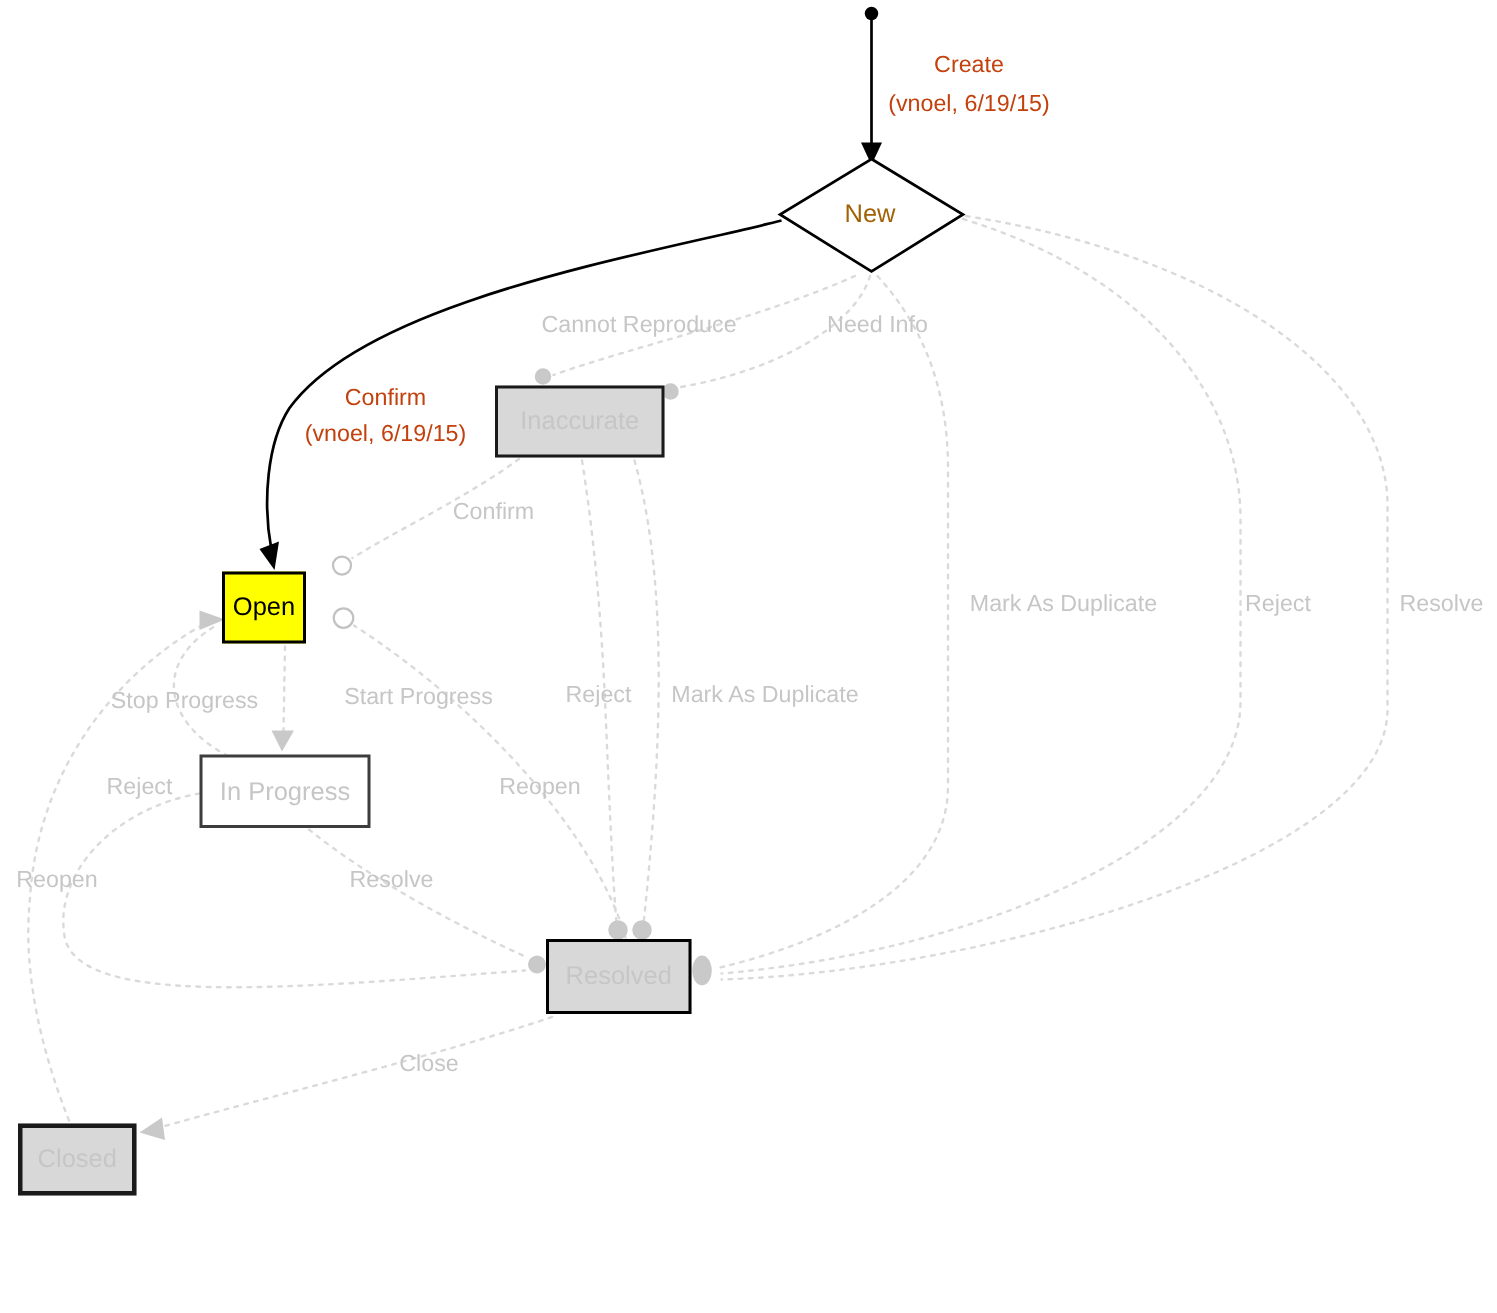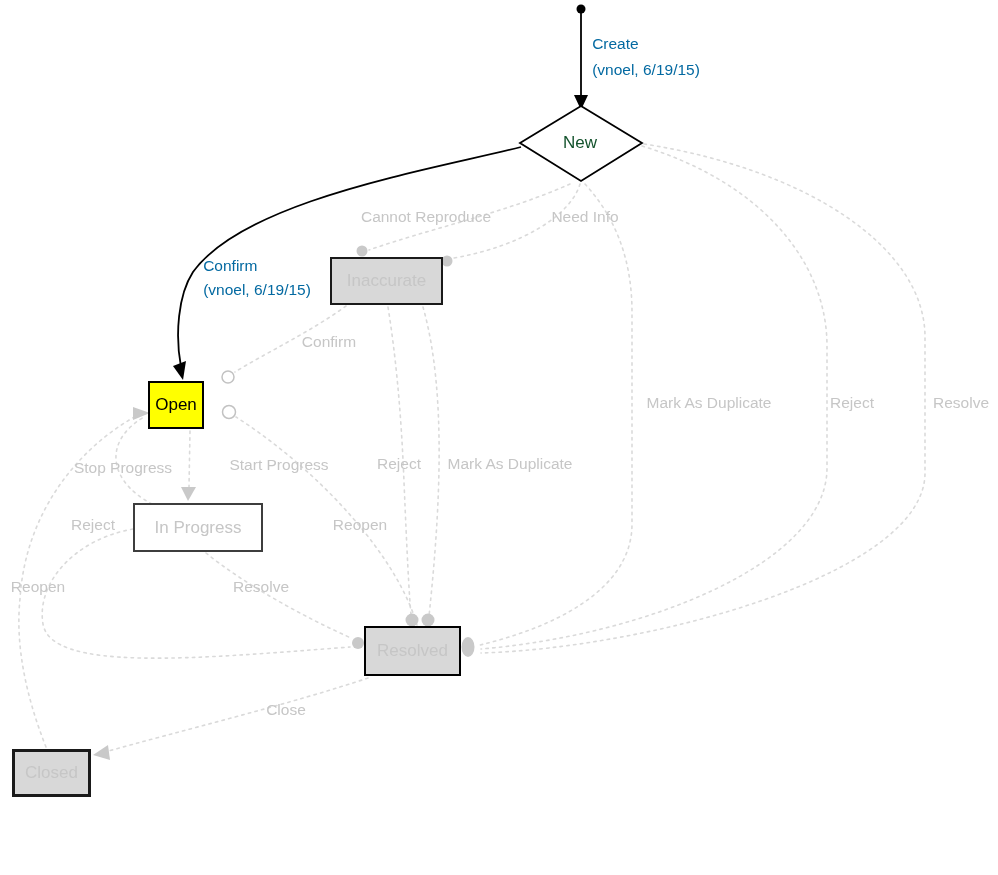--- a/index.html
+++ b/index.html
@@ -8,25 +8,25 @@
     font-family:"Liberation Sans", sans-serif;
   }
   .stage svg{position:absolute;left:0;top:0;}
   
   .node{
     position:absolute;box-sizing:border-box;display:flex;align-items:center;justify-content:center;
     font-size:17px;color:#c6c6c6;
   }
   .node-inaccurate{left:330px;top:257px;width:113px;height:48px;background:#d8d8d8;border:2px solid #1a1a1a;}
   .node-open{left:148px;top:381px;width:56px;height:48px;background:#ffff00;border:2px solid #000;color:#000;}
-  .node-in-progress{left:133px;top:503px;width:130px;height:49px;background:#ffffff;border:2px solid #3d3d3d;}
+  .node-in-progress{left:133px;top:503px;width:114px;height:49px;background:#ffffff;border:2px solid #3d3d3d;}
   .node-resolved{left:364px;top:626px;width:97px;height:50px;background:#d8d8d8;border:2px solid #000;}
   .node-closed{left:12px;top:749px;width:79px;height:48px;background:#d8d8d8;border:3px solid #1a1a1a;}
   .node-new-label{left:540px;top:130px;width:80px;height:26px;position:absolute;display:flex;
-    align-items:center;justify-content:center;color:#14532d;font-size:17px;}
+    align-items:center;justify-content:center;color:#a16207;font-size:17px;}
   
   .tlabel{
     position:absolute;transform:translate(-50%,-50%);white-space:nowrap;
     color:#c6c6c6;font-size:15.5px;
   }
   .l-cannot-reproduce{left:426px;top:217px;}
   .l-need-info{left:585px;top:217px;}
   .l-confirm{left:329px;top:342px;}
   .l-mad-new{left:709px;top:403px;}
   .l-reject-new{left:852px;top:403px;}
@@ -35,22 +35,22 @@
   .l-start-progress{left:243px;top:465px;margin-left:36px;}
   .l-reject-inacc{left:399px;top:464px;}
   .l-mad-inacc{left:510px;top:464px;}
   .l-reopen-resolved{left:360px;top:525px;}
   .l-reject-ip{left:93px;top:525px;}
   .l-reopen-closed{left:38px;top:587px;}
   .l-resolve-ip{left:261px;top:587px;}
   .l-close{left:286px;top:710px;}
   
   .annot{
-    position:absolute;transform:translateX(-50%);text-align:left;white-space:nowrap;
-    color:#0369a1;font-size:15.5px;line-height:26px;
+    position:absolute;transform:translateX(-50%);text-align:center;white-space:nowrap;
+    color:#c2410c;font-size:15.5px;line-height:26px;
   }
   .a-create{left:646px;top:31px;}
   .a-confirm{left:257px;top:254px;line-height:24px;}
   
   .footer{
     position:absolute;left:0;top:820px;width:100%;text-align:center;
     font-style:italic;font-size:14.5px;line-height:19px;color:#000;
   }
 </style>
 </head>

